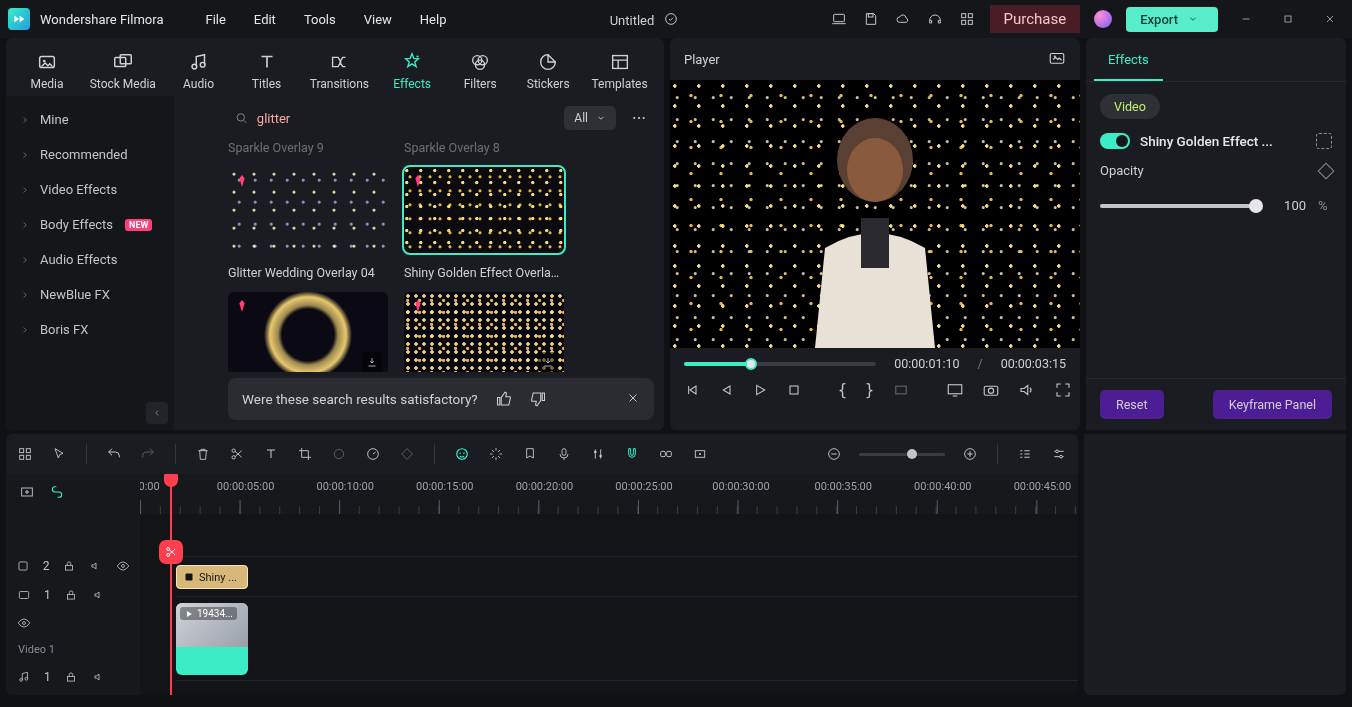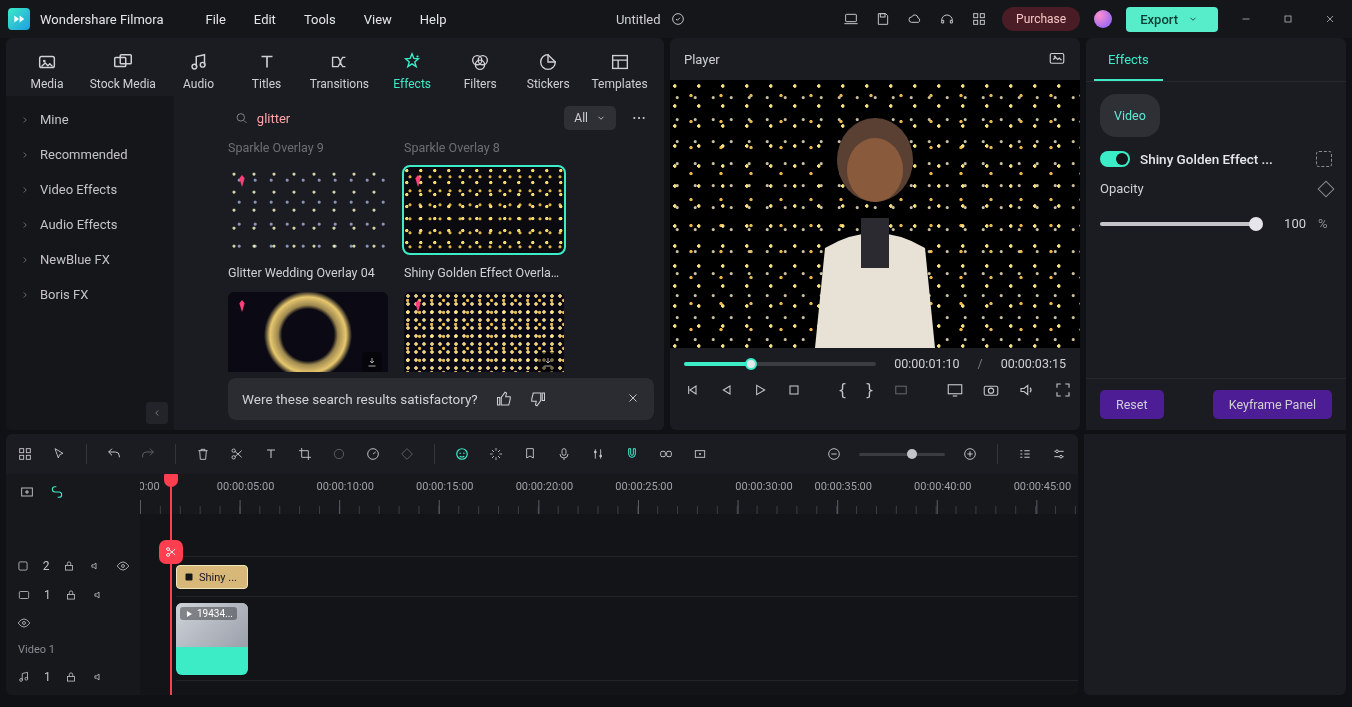--- a/index.html
+++ b/index.html
@@ -2,24 +2,24 @@
 <html><head>
 <meta charset="utf-8">
 <style>
 * { box-sizing: border-box; margin: 0; padding: 0; font-family: -apple-system, BlinkMacSystemFont, "Segoe UI", Roboto, Arial, sans-serif; }
 html, body { width: 1352px; height: 707px; background: #0f1114; color: #d0d0d4; overflow: hidden; font-size: 13px; }
 .titlebar { height: 38px; background: #14161a; display: flex; align-items: center; padding: 0 8px; gap: 4px; }
 .logo { width: 22px; height: 22px; background: linear-gradient(135deg,#3becc7,#1f9ee0); border-radius: 4px; display:flex; align-items:center; justify-content:center; margin-right:6px;}
 .logo svg { width:14px; height:14px; }
 .app-title { font-size: 13px; color:#e6e6ea; margin-right: 24px; white-space:nowrap;}
 .menu-item { padding: 4px 14px; cursor: pointer; color:#e6e6ea; border-radius:4px;}
-.tb-center { flex:1; display:flex; justify-content:center; align-items:center; gap:8px; color:#d0d0d4;}
+.tb-center { flex:1; display:flex; justify-content:center; align-items:flex-end; gap:8px; color:#d0d0d4;}
 .tb-right { display:flex; align-items:center; gap:14px; }
 .tb-icon { width:18px; height:18px; display:flex; align-items:center; justify-content:center; cursor:pointer; color:#c4c4c8;}
-.purchase { background:#4a1c26; color:#f5c6c4; padding:5px 14px; border-radius:12px; font-size:12px; cursor:pointer;}
+.purchase { background:#4a1c26; color:#f5c6c4; padding:5px 14px; border-radius:0; font-size:15px; cursor:pointer;}
 .export { background:#57ecca; color:#0d3c34; padding:5px 20px 5px 14px; border-radius:4px; font-size:13px; font-weight:500; cursor:pointer; display:flex; align-items:center; gap:10px;}
 .avatar-dot { width:18px; height:18px; border-radius:50%; background: radial-gradient(circle at 30% 30%, #ff8fcf, #7b5cff); cursor:pointer;}
 .win-btn { width:28px; height:28px; display:flex; align-items:center; justify-content:center; cursor:pointer; color:#c4c4c8;}
 
 .main-top { height: 392px; display:flex; gap:6px; padding:0 6px;}
 .panel-left { width:658px; background:#1a1c22; border-radius:6px; display:flex; flex-direction:column; overflow:hidden;}
 .panel-mid  { width:410px; background:#1a1c22; border-radius:6px; display:flex; flex-direction:column; overflow:hidden;}
 .panel-right{ flex:1; background:#1a1c22; border-radius:6px 6px 0 0; display:flex; flex-direction:column;}
 
 .tool-tabs { height:58px; display:flex; gap:10px; padding:8px 12px 0 12px; align-items:center;}
@@ -82,21 +82,21 @@
 .tc { color:#d0d0d4; font-size:12.5px; font-variant-numeric: tabular-nums;}
 .tc.sep { color:#7a7a80;}
 .btnrow { display:flex; align-items:center; gap:18px;}
 .pbtn { width:18px; height:18px; display:flex; align-items:center; justify-content:center; cursor:pointer; color:#c4c4c8;}
 .pbtn.disabled { opacity:.4; cursor:default;}
 .spacer { flex:1; }
 
 .prop-tabs { height:44px; display:flex; align-items:flex-end; padding:0 8px; border-bottom:1px solid #26282e;}
 .prop-tab { padding:10px 14px 12px; color:#3becc7; border-bottom:2px solid #3becc7; cursor:pointer;}
 .prop-body { flex:1; padding:12px 14px; display:flex; flex-direction:column; gap:14px;}
-.pill { display:inline-block; background:#2e3036; color:#5eead4; padding:14px 14px; border-radius:16px; font-size:12.5px; cursor:pointer; align-self:flex-start;}
+.pill { display:inline-block; background:#2e3036; color:#bef264; padding:5px 14px; border-radius:16px; font-size:12.5px; cursor:pointer; align-self:flex-start;}
 .effect-row { display:flex; align-items:center; gap:10px;}
 .toggle { width:30px; height:16px; background:#3becc7; border-radius:9px; position:relative; cursor:pointer;}
 .toggle::after { content:""; position:absolute; right:2px; top:2px; width:12px; height:12px; border-radius:50%; background:#14161a;}
 .effect-name { flex:1; color:#e6e6ea; font-size:13.5px; font-weight:500; white-space:nowrap; overflow:hidden; text-overflow:ellipsis;}
 .reset-diamond { width:16px; height:16px; border:1px dashed #8a8a90; transform:rotate(0deg); border-radius:3px; cursor:pointer;}
 .param-row { display:flex; align-items:center; gap:12px; padding-top:6px;}
 .param-diamond { width:12px; height:12px; border:1.5px solid #8a8a90; transform:rotate(45deg); cursor:pointer;}
 .slider { flex:1; height:4px; background:#3a3c42; border-radius:2px; position:relative;}
 .slider-fill { position:absolute; left:0; top:0; bottom:0; width:100%; background:#c4c4c8; border-radius:2px;}
 .slider-knob { position:absolute; right:0; top:50%; transform:translate(50%,-50%); width:14px; height:14px; border-radius:50%; background:#e6e6ea; cursor:pointer;}
@@ -312,20 +312,27 @@
             <svg class="chev" viewBox="0 0 24 24" width="10" height="10">
               <path d="M9 6l6 6-6 6" fill="none" stroke="currentColor" stroke-width="2"></path>
             </svg>
             <span>Recommended</span>
           </div>
           <div class="side-item">
             <svg class="chev" viewBox="0 0 24 24" width="10" height="10">
               <path d="M9 6l6 6-6 6" fill="none" stroke="currentColor" stroke-width="2"></path>
             </svg>
             <span>Video Effects</span>
+          </div>
+          <div class="side-item">
+            <svg class="chev" viewBox="0 0 24 24" width="10" height="10">
+              <path d="M9 6l6 6-6 6" fill="none" stroke="currentColor" stroke-width="2"></path>
+            </svg>
+            <span>Body Effects</span>
+            <span class="new-badge">NEW</span>
           </div>
           <div class="side-item">
             <svg class="chev" viewBox="0 0 24 24" width="10" height="10">
               <path d="M9 6l6 6-6 6" fill="none" stroke="currentColor" stroke-width="2"></path>
             </svg>
             <span>Audio Effects</span>
           </div>
           <div class="side-item">
             <svg class="chev" viewBox="0 0 24 24" width="10" height="10">
               <path d="M9 6l6 6-6 6" fill="none" stroke="currentColor" stroke-width="2"></path>
@@ -782,21 +789,21 @@
       </div>
       <div class="tl-tracks">
         <div class="ruler">
           <div class="ruler-labels" id="ruler-labels">
               <div class="ruler-label" style="left: 6px;">00:00</div>
               <div class="ruler-label" style="left: 105.6px;">00:00:05:00</div>
               <div class="ruler-label" style="left: 205.2px;">00:00:10:00</div>
               <div class="ruler-label" style="left: 304.8px;">00:00:15:00</div>
               <div class="ruler-label" style="left: 404.4px;">00:00:20:00</div>
               <div class="ruler-label" style="left: 504px;">00:00:25:00</div>
-              <div class="ruler-label" style="left: 624px;">00:00:30:00</div>
+              <div class="ruler-label" style="left: 601px;">00:00:30:00</div>
               <div class="ruler-label" style="left: 703.2px;">00:00:35:00</div>
               <div class="ruler-label" style="left: 802.8px;">00:00:40:00</div>
               <div class="ruler-label" style="left: 902.4px;">00:00:45:00</div>
             </div>
           <div class="ruler-ticks"></div>
         </div>
         <div style="height:42px; background:#121418;"></div>
         <div class="track-lane">
           <div class="clip clip-fx">
             <svg viewBox="0 0 24 24" width="12" height="12">

